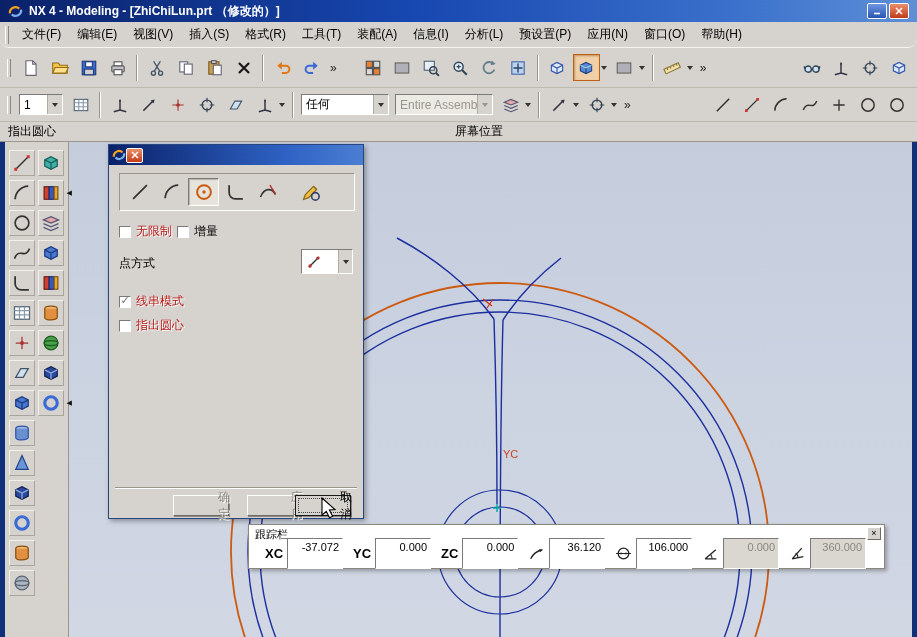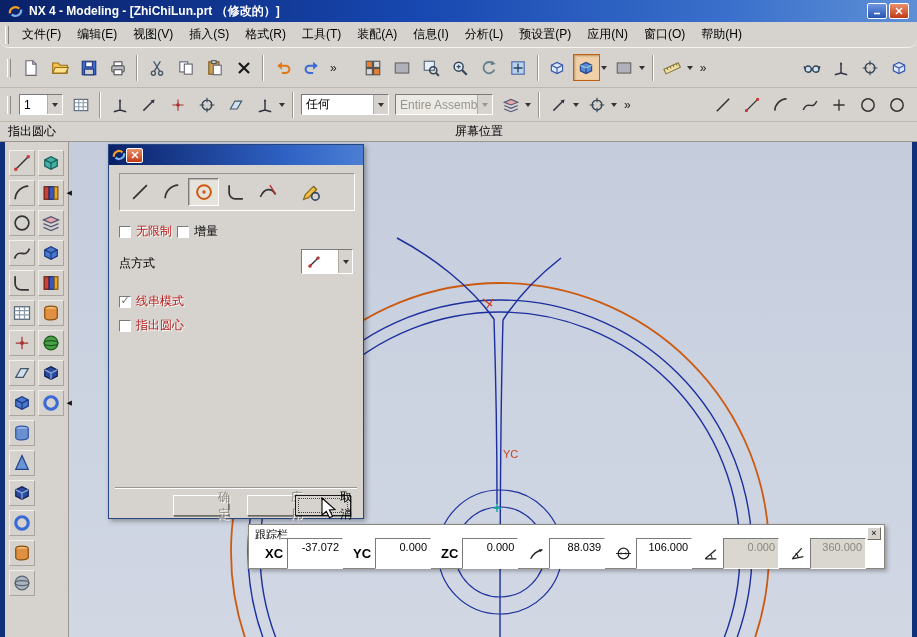--- a/index.html
+++ b/index.html
@@ -723,21 +723,21 @@
         <span class="tb-label">YC</span>
         <span class="tb-field">0.000</span>
         <span class="tb-label">ZC</span>
         <span class="tb-field">0.000</span>
         <span class="tb-icon">
           <svg viewBox="0 0 16 16" width="17" height="17">
             <path d="M2.5 13C5 8 9 5.5 13.5 4.5" fill="none" stroke="#222" stroke-width="1.3"></path>
             <path d="M13.5 4.5l-3.2-.4 1.2 2.8z" fill="#222"></path>
           </svg>
         </span>
-        <span class="tb-field">88.039</span>
+        <span class="tb-field">36.120</span>
         <span class="tb-icon">
           <svg viewBox="0 0 16 16" width="17" height="17">
             <circle cx="8" cy="8" r="5" fill="none" stroke="#222" stroke-width="1.2"></circle>
             <path d="M1 8h14" stroke="#222"></path>
             <path d="M4.5 8L6 6.6v2.8zM11.5 8L10 6.6v2.8z" fill="#222"></path>
           </svg>
         </span>
         <span class="tb-field">106.000</span>
         <span class="tb-icon">
           <svg viewBox="0 0 16 16" width="17" height="17">

